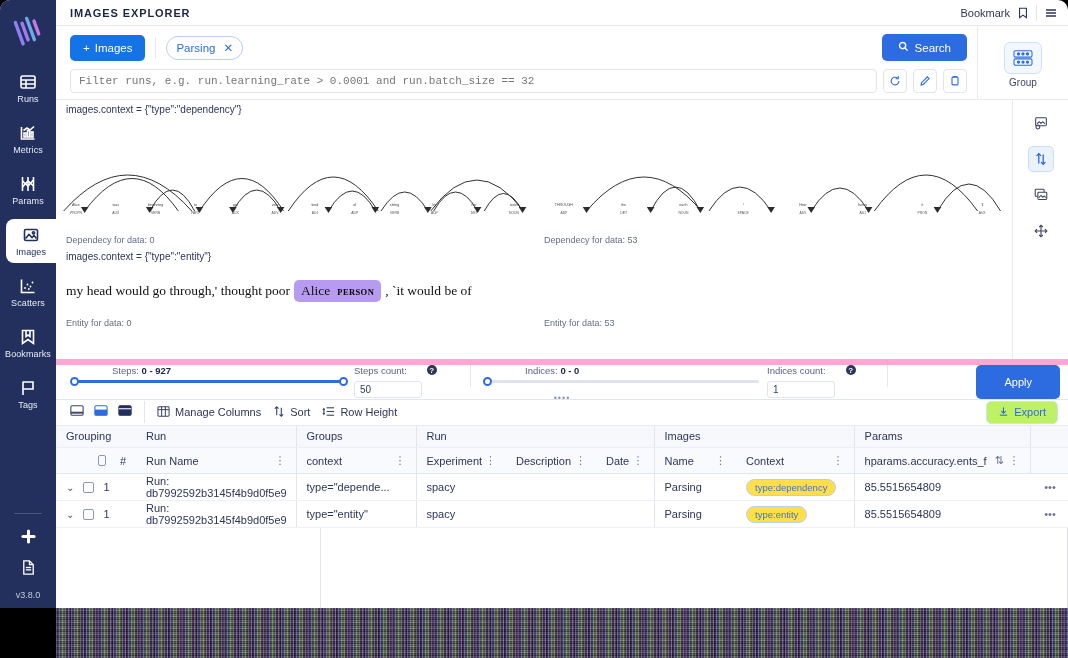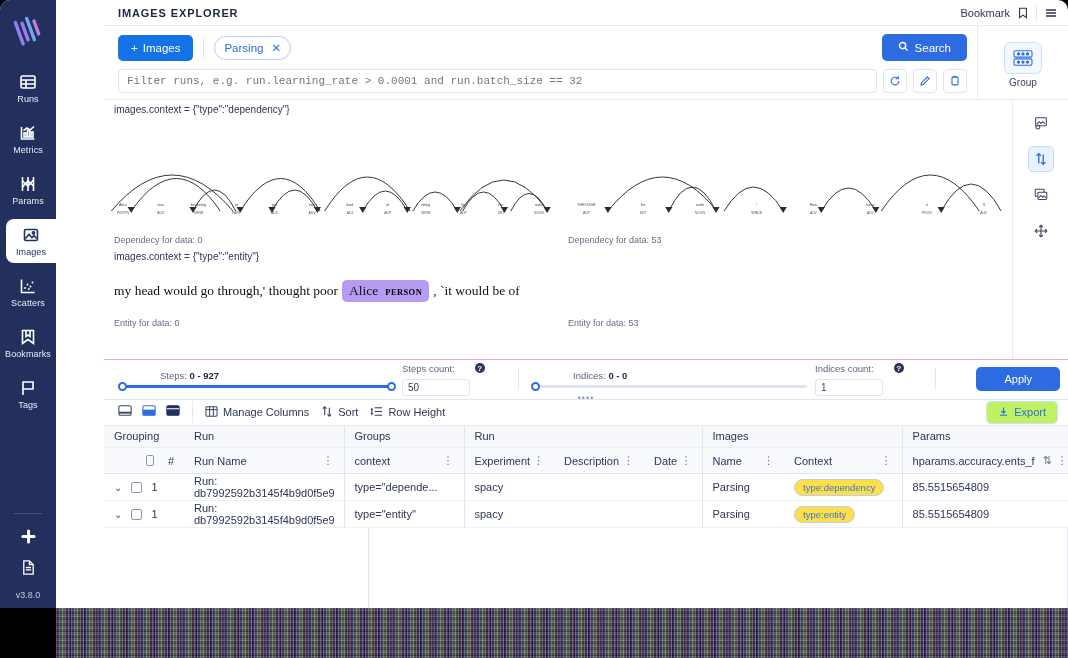--- a/index.html
+++ b/index.html
@@ -49,21 +49,21 @@
   }
   .nav-item .nav-label { font-size: 9px; color: #e8ebf5; letter-spacing: .1px; }
   .nav-item.active { background: #fff; border-radius: 8px 0 0 8px; margin-left: 6px; width: 50px;}
   .nav-item.active .nav-label { color: #23305e; }
   .nav-item.active svg { stroke: #23305e; }
   .nav-item svg { stroke: #fff; fill: none; stroke-width: 1.6; }
   .sidebar-bottom { position: absolute; bottom: 8px; width: 56px; display:flex; flex-direction:column; align-items:center; gap: 10px;}
   .sb-divider { width: 28px; height: 1px; background: #4a5580; margin-bottom: 4px;}
   .version { font-size: 9px; color: #c3c9dd; }
   
-  .main { flex: 1; display: flex; flex-direction: column; min-width: 0; padding-left: 48px; }
+  .main { flex: 1; display: flex; flex-direction: column; min-width: 0; }
   .topbar {
     height: 26px; border-bottom: 1px solid #e8eaf0; display: flex;
     align-items: center; padding: 0 10px 0 14px; flex: 0 0 26px;
   }
   .app-title { font-size: 11px; font-weight: 700; color: #1c2541; letter-spacing: .9px; }
   .topbar-right { margin-left: auto; display: flex; align-items: center; gap: 7px; }
   .bookmark-text { font-size: 11px; color: #2d3558; }
   .tb-sep { width:1px; height: 16px; background: #e2e5ee; }
   .icon-btn { display:flex; align-items:center; justify-content:center; cursor: pointer; }
 
@@ -114,21 +114,21 @@
   .small-caption { font-size: 9px; color: #666d85; position: absolute; bottom: 2px; left: 10px; }
   .ent-panel { position: relative; height: 78px; }
   .ent-row { display: flex; }
   .ent-cell { width: 50%; display: flex; align-items: center; padding-left: 10px; }
   .ent-text { font-family: "Liberation Serif", serif; font-size: 13.5px; color: #111; }
   .ent-tag { border-radius: 5px; padding: 3px 7px; margin: 0 4px; display:inline-flex; align-items:baseline; gap: 7px;
     font-family: "Liberation Serif", serif; }
   .ent-tag .lbl { font-size: 8.5px; font-weight: 700; letter-spacing: .4px; }
 
   .sliders {
-    height: 40px; border-top: 1px solid #f9a8d4; display: flex; align-items: center;
+    height: 40px; border-top: 6px solid #f9a8d4; display: flex; 
     padding: 0 8px; gap: 0; flex: 0 0 40px; position: relative; background: #fff;
   }
   .sl-wrap { width: 290px; padding: 0 8px; }
   .sl-title { font-size: 9.5px; color: #5a6480; margin-bottom: 4px; padding-left: 40px;}
   .sl-title b { color: #1c2541; }
   .track { height: 3px; background: #dfe3ec; border-radius: 2px; position: relative; }
   .track .fill { position: absolute; height: 3px; background: #2d6ce0; border-radius: 2px; }
   .knob { width: 9px; height: 9px; border: 2px solid #2d6ce0; background: #fff; border-radius: 50%;
     position: absolute; top: -3px; }
   .cnt-wrap { width: 110px; }

